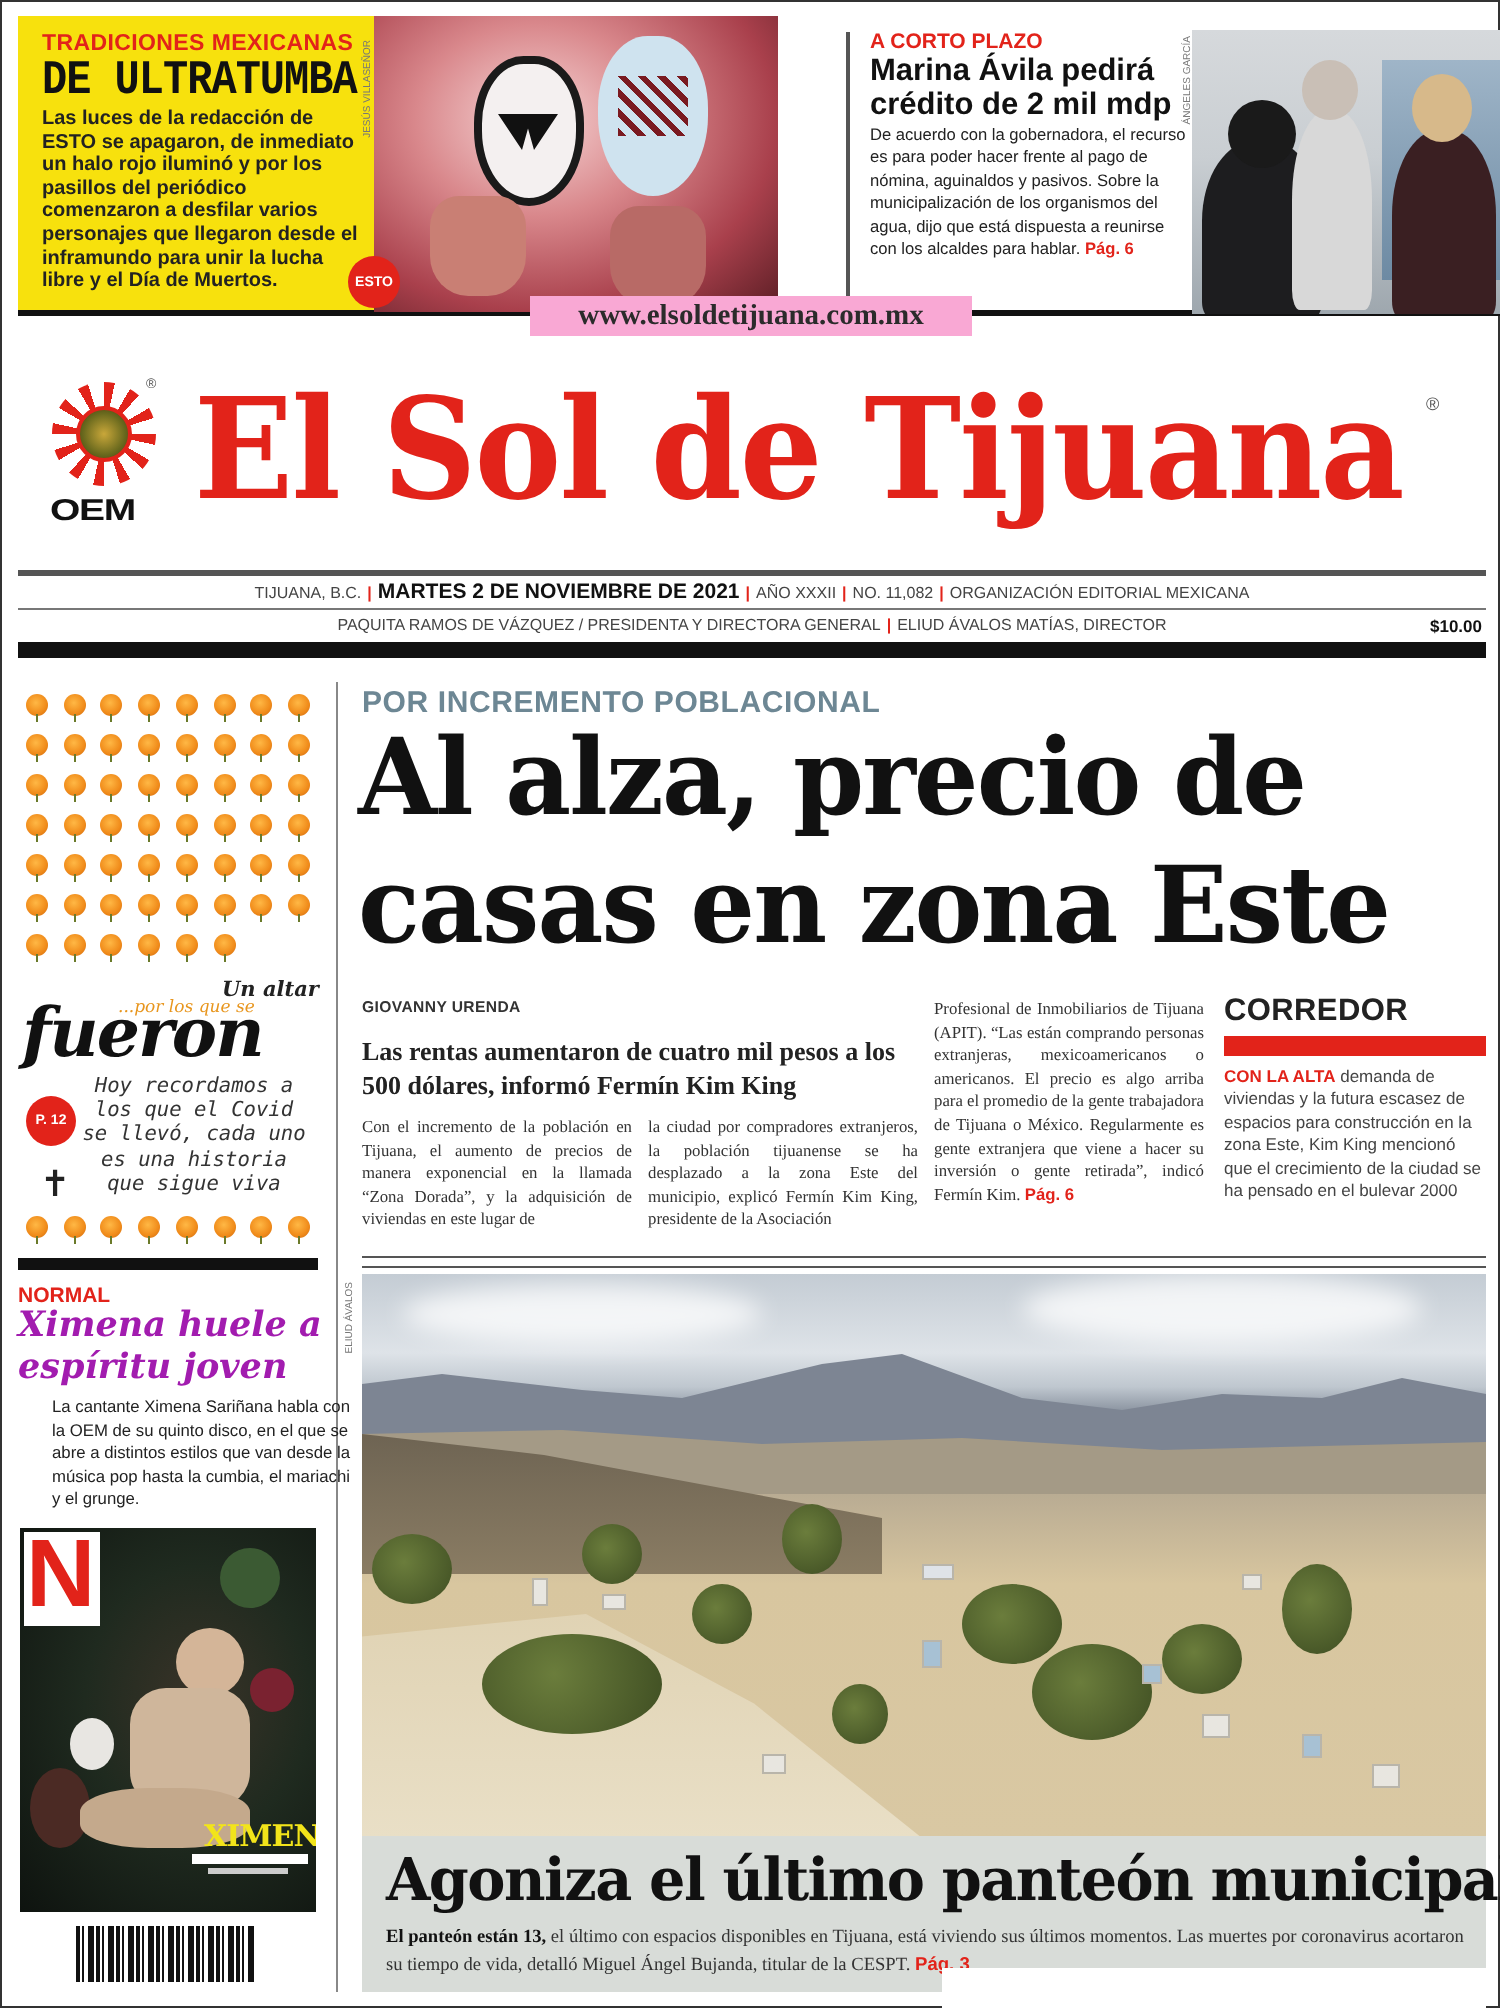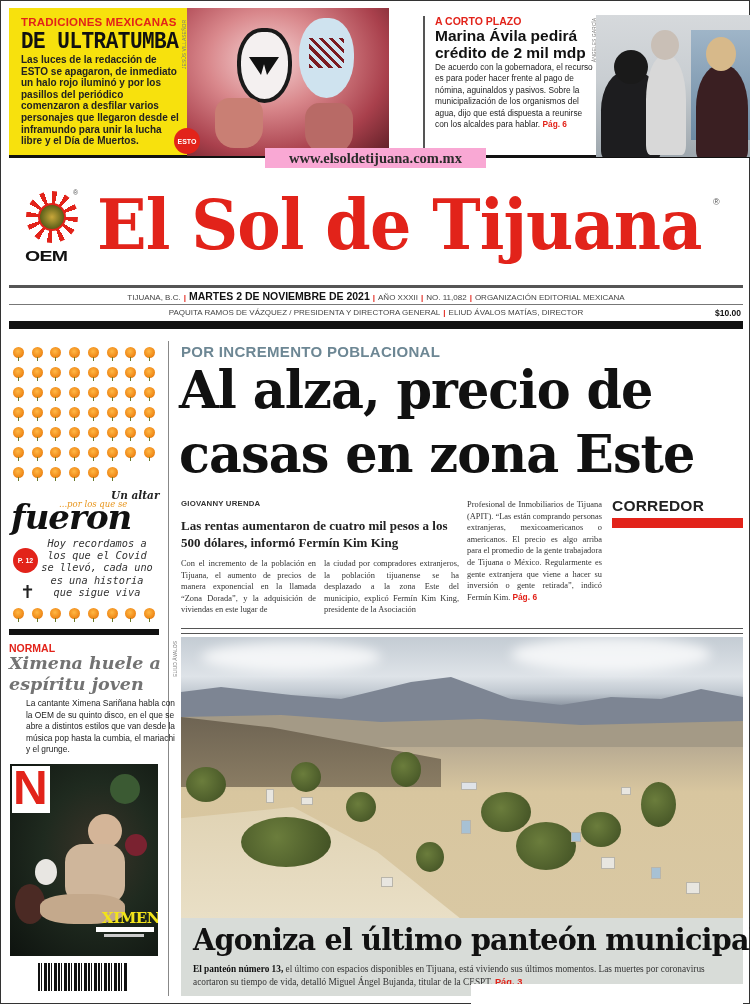--- a/index.html
+++ b/index.html
@@ -66,21 +66,21 @@
   .flowers-bottom { position: absolute; left: 8px; top: 607px; width: 150px; height: 14px; display: grid; grid-template-columns: repeat(8, 1fr); }
   .altar-head1 { position: absolute; left: 110px; top: 488px; font-family: "DejaVu Serif", serif; font-style: italic; font-weight: bold; font-size: 10.5px; color: #222; }
   .altar-head2 { position: absolute; left: 58px; top: 498px; font-family: "DejaVu Serif", serif; font-style: italic; font-size: 8.5px; color: #e8961e; }
   .altar-title { position: absolute; left: 10px; top: 496px; font-family: "DejaVu Serif", serif; font-style: italic; font-weight: bold; font-size: 34px; color: #111; letter-spacing: -1px; }
   .altar-body { position: absolute; left: 40px; top: 536px; width: 112px; text-align: center; font-family: "DejaVu Sans Mono", monospace; font-style: italic; font-size: 10.3px; line-height: 12.2px; color: #333; }
   .p12-badge { position: absolute; left: 12px; top: 547px; width: 25px; height: 25px; border-radius: 50%; background: #e2231a; color: #fff; font-size: 7px; font-weight: bold; display: flex; align-items: center; justify-content: center; }
   .cross { position: absolute; left: 19px; top: 580px; font-size: 18px; color: #222; }
   .left-bar { position: absolute; left: 8px; top: 628px; width: 150px; height: 6px; background: #111; }
 
   .normal-kicker { position: absolute; left: 8px; top: 641px; font-weight: bold; font-size: 10.5px; color: #e2231a; }
-  .ximena-title { position: absolute; left: 8px; top: 652px; width: 155px; font-family: "DejaVu Serif", serif; font-style: italic; font-weight: bold; font-size: 17.5px; line-height: 21px; color: #737373; }
+  .ximena-title { position: absolute; left: 8px; top: 652px; width: 155px; font-family: "DejaVu Serif", serif; font-style: italic; font-weight: bold; font-size: 17.5px; line-height: 21px; color: #a21caf; }
   .ximena-body { position: absolute; left: 8px; top: 697px; width: 152px; font-size: 8.4px; line-height: 11.6px; color: #222; margin-left: 17px; }
 
   .nexos-cover { position: absolute; left: 9px; top: 763px; width: 148px; height: 192px; overflow: hidden;
     background: radial-gradient(ellipse at 60% 45%, #3a3328 0%, #1f2a1f 45%, #0e130f 100%); }
   .nexos-cover .leaf { position: absolute; border-radius: 50%; }
   .nexos-n { position: absolute; left: 2px; top: 2px; width: 38px; height: 47px; background: #fff; }
   .nexos-n span { position: absolute; left: 1px; top: -6px; font-family: "Liberation Sans", sans-serif; font-weight: bold; font-size: 48px; color: #e2231a; }
   .nexos-title { position: absolute; left: 92px; top: 145px; font-family: "DejaVu Serif", serif; font-weight: bold; font-size: 15px; color: #f2e41a; letter-spacing: -0.5px; }
   .nexos-sub { position: absolute; left: 86px; top: 163px; width: 58px; height: 5px; background: #fff; }
   .nexos-sub2 { position: absolute; left: 94px; top: 170px; width: 40px; height: 3px; background: #ccc; }
@@ -287,20 +287,21 @@
   <div class="main-headline">Al alza, precio de casas en zona Este</div>
   <div class="byline">GIOVANNY URENDA</div>
   <div class="deck">Las rentas aumentaron de cuatro mil pesos a los 500 dólares, informó Fermín Kim King</div>
   <div class="body-col bc1">Con el incremento de la población en Tijuana, el aumento de precios de manera exponencial en la llamada “Zona Dorada”, y la adquisición de viviendas en este lugar de</div>
   <div class="body-col bc2">la ciudad por compradores extranjeros, la población tijuanense se ha desplazado a la zona Este del municipio, explicó Fermín Kim King, presidente de la Asociación</div>
   <div class="body-col bc3"><span>Profesional de Inmobiliarios de Tijuana (APIT). “Las están comprando personas extranjeras, mexicoamericanos o americanos. El precio es algo arriba para el promedio de la gente trabajadora de Tijuana o México. Regularmente es gente extranjera que viene a hacer su inversión o gente retirada”, indicó Fermín Kim.</span> <span class="pag">Pág. 6</span></div>
 
   <div class="corredor">
     <div class="corredor-title">CORREDOR</div>
     <div class="corredor-bar"></div>
+    <div class="corredor-body"><b>CON LA ALTA</b> <span>demanda de viviendas y la futura escasez de espacios para construcción en la zona Este, Kim King mencionó que el crecimiento de la ciudad se ha pensado en el bulevar 2000</span></div>
   </div>
 
   <div class="photo-rules"></div>
   <div class="photo-credit">ELIUD ÁVALOS</div>
   <div class="cemetery-photo">
     <div class="sky-cloud" style="left:20px;top:5px;width:180px;height:30px;"></div>
     <div class="sky-cloud" style="left:330px;top:0;width:200px;height:35px;"></div>
     <svg class="mountains" viewBox="0 0 562 70" preserveAspectRatio="none">
       <polygon points="0,15 40,10 110,18 160,22 230,5 270,0 330,22 380,28 430,20 480,22 520,12 562,20 562,70 0,70" fill="#7d8593"></polygon>
       <polygon points="0,40 100,38 200,45 300,42 400,48 562,44 562,70 0,70" fill="#a49a86"></polygon>
@@ -324,15 +325,15 @@
     <div class="grave" style="left:280px;top:145px;width:16px;height:8px;background:#dfe3e8;"></div>
     <div class="grave blue" style="left:390px;top:195px;width:10px;height:10px;"></div>
     <div class="grave" style="left:420px;top:220px;width:14px;height:12px;"></div>
     <div class="grave blue" style="left:470px;top:230px;width:10px;height:12px;"></div>
     <div class="grave" style="left:505px;top:245px;width:14px;height:12px;"></div>
     <div class="grave" style="left:440px;top:150px;width:10px;height:8px;"></div>
   </div>
 
   <div class="bottom-box"></div>
   <div class="bottom-headline">Agoniza el último panteón municipal</div>
-  <div class="bottom-body"><b>El panteón número 13,</b> <span>el último con espacios disponibles en Tijuana, está viviendo sus últimos momentos. Las muertes por coronavirus acortaron su tiempo de vida, detalló Miguel Ángel Bujanda, titular de la CESPT.</span> <span class="pag">Pág. 3</span></div>
+  <div class="bottom-body"><b>El panteón están 13,</b> <span>el último con espacios disponibles en Tijuana, está viviendo sus últimos momentos. Las muertes por coronavirus acortaron su tiempo de vida, detalló Miguel Ángel Bujanda, titular de la CESPT.</span> <span class="pag">Pág. 3</span></div>
   <div class="bottom-white"></div>
 </div>
 
 </body></html>

